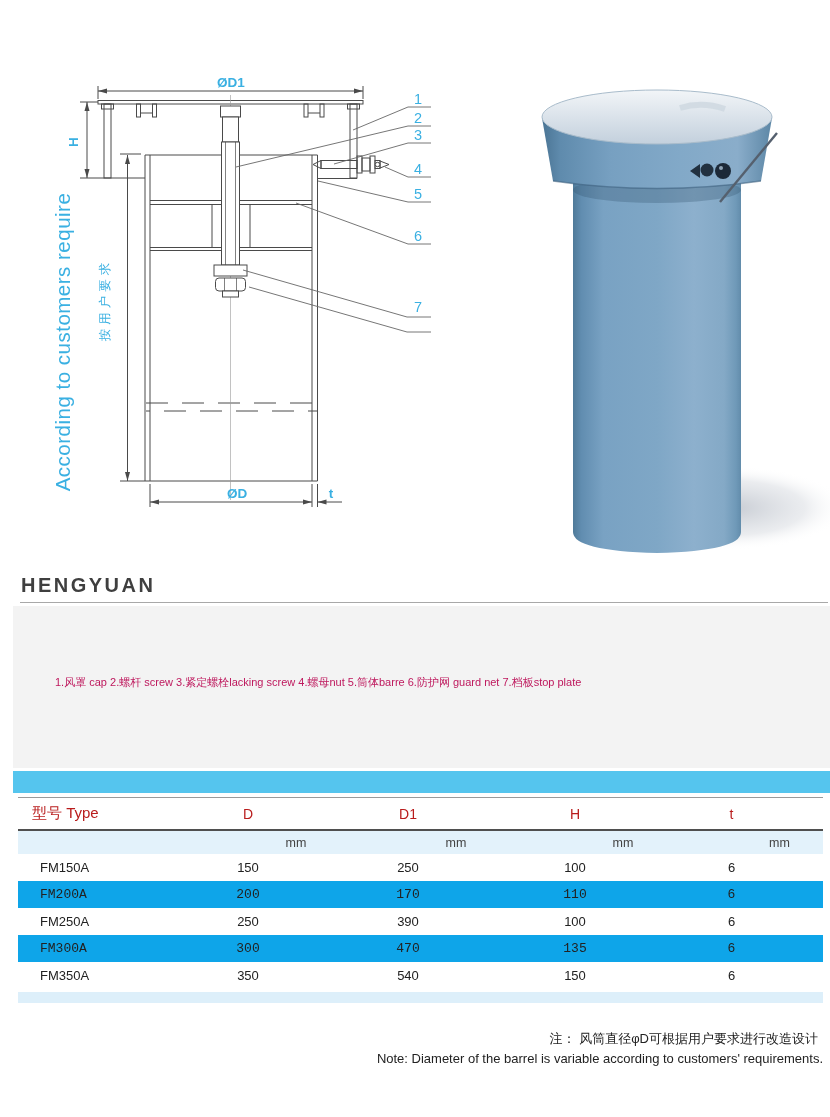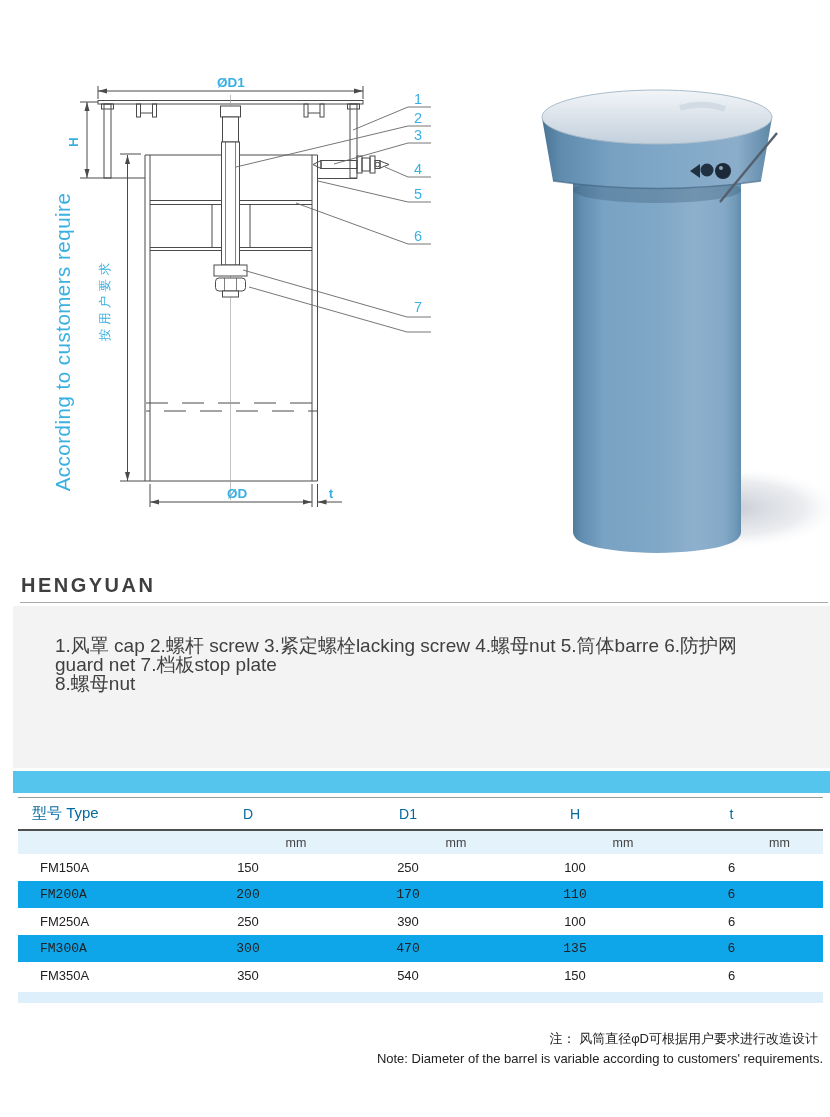--- a/index.html
+++ b/index.html
@@ -8,27 +8,27 @@
     font-family:"Liberation Sans", sans-serif;color:#222;overflow:hidden;
   }
   .abs{position:absolute;}
   
   .brand{
     left:21px;top:574px;font-size:20px;font-weight:600;letter-spacing:2.5px;color:#3f3f3f;
   }
   .brand-rule{left:20px;top:602px;width:808px;height:1px;background:#a8a8a8;}
   
   .gray-box{left:13px;top:606px;width:817px;height:162px;background:#f3f3f3;}
-  .parts{left:55px;top:636px;width:700px;font-size:19px;line-height:19px;color:#404040;}
+  .parts{left:55px;top:673px;width:700px;font-size:11px;line-height:19px;color:#be185d;}
   
   .cyan-band{left:13px;top:771px;width:817px;height:22px;background:#55c5ee;}
   
   .spec-table{left:18px;top:797px;width:805px;border-top:1px solid #9a9a9a;}
   .t-row{display:grid;grid-template-columns:172px 116px 204px 130px 183px;align-items:center;}
-  .t-head{height:31px;border-bottom:2px solid #4f4f4f;font-size:14px;color:#0369a1;}
+  .t-head{height:31px;border-bottom:2px solid #4f4f4f;font-size:14px;color:#b91c1c;}
   .t-head .c0{font-size:15px;padding-left:14px;}
   .t-units{height:23px;background:#e3f2fb;font-size:12.5px;color:#444;padding-left:48px;}
   .t-data{height:27px;font-size:13px;color:#222;}
   .t-data .c0{padding-left:22px;}
   .t-blue{background:#0ea5e9;font-family:Liberation Mono, monospace;}
   .cc{text-align:center;}
   .t-footer{left:18px;top:992px;width:805px;height:11px;background:#ddeffa;}
   
   .note-zh{right:12px;top:1030px;font-size:13px;color:#222;text-align:right;margin-left:16px;}
   .note-en{right:7px;top:1051px;font-size:13px;color:#222;text-align:right;}
@@ -210,21 +210,20 @@
     <circle cx="241" cy="128" r="2" fill="#8fa3b5"></circle>
   </g>
 </svg>
 
 <div class="abs brand">HENGYUAN</div>
 <div class="abs brand-rule"></div>
 
 <div class="abs gray-box"></div>
 <div class="abs parts">
   <div>1.风罩 cap 2.螺杆 screw 3.紧定螺栓lacking screw 4.螺母nut 5.筒体barre 6.防护网 guard net 7.档板stop plate</div>
-  <div>8.螺母nut</div>
 </div>
 
 <div class="abs cyan-band"></div>
 
 <div class="abs spec-table">
   <div class="t-row t-head">
     <div class="c0">型号 Type</div>
     <div class="cc">D</div>
     <div class="cc">D1</div>
     <div class="cc">H</div>

